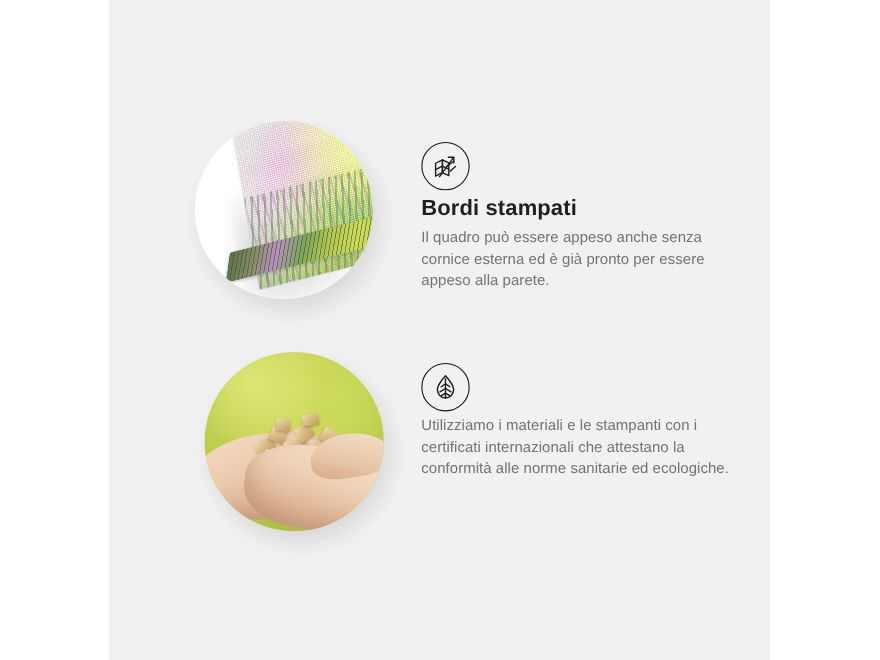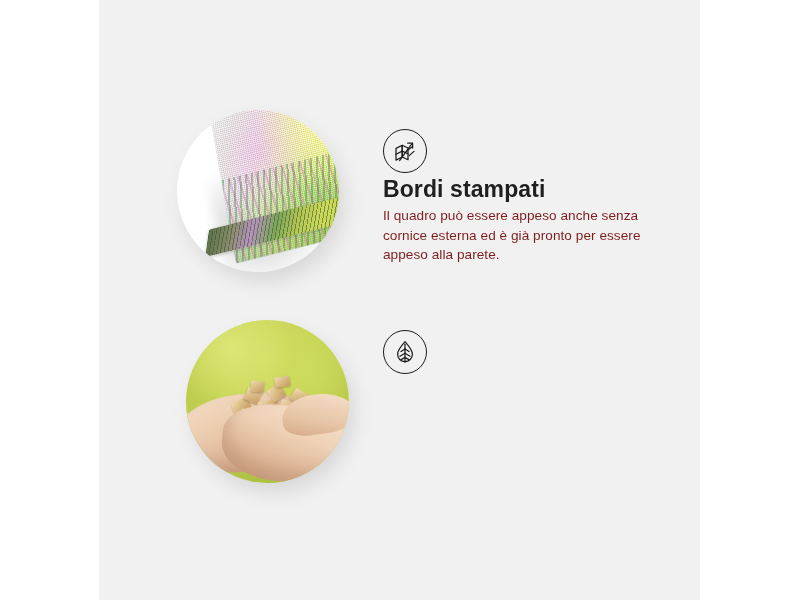--- a/index.html
+++ b/index.html
@@ -212,30 +212,30 @@
   }
   #icon-1 { left: 383px; top: 129px; }
   #icon-2 { left: 383px; top: 330px; }
 
   
   .text-block { position: absolute; width: 290px; }
   #text-1 { left: 383px; top: 178px; }
   #text-2 { left: 383px; top: 377px; }
 
   .feature-title {
-    font-size: 23px;
+    font-size: 20px;
     font-weight: bold;
     color: #1f1f1f;
     letter-spacing: 0.1px;
     line-height: 22px;
     margin-bottom: 6px;
   }
   .feature-desc {
     font-size: 13.6px;
-    color: #7f1d1d;
+    color: #737373;
     line-height: 19.5px;
     letter-spacing: 0.05px;
   }
 </style>
 </head>
 <body>
 
 <div class="page">
 
   <div class="content-panel"></div>
@@ -299,16 +299,17 @@
         <path d="M14 11.0 L10.0 13.6"></path>
         <path d="M14 11.0 L18.0 13.6"></path>
         <path d="M14 15.2 L9.0 18.2"></path>
         <path d="M14 15.2 L19.0 18.2"></path>
         <path d="M14 19.4 L10.2 21.6"></path>
         <path d="M14 19.4 L17.8 21.6"></path>
       </svg>
     </div>
 
     <div class="text-block" id="text-2">
+      <div class="feature-desc">Utilizziamo i materiali e le stampanti con i certificati internazionali che attestano la conformità alle norme sanitarie ed ecologiche.</div>
     </div>
   </div>
 
 </div>
 
 </body></html>

